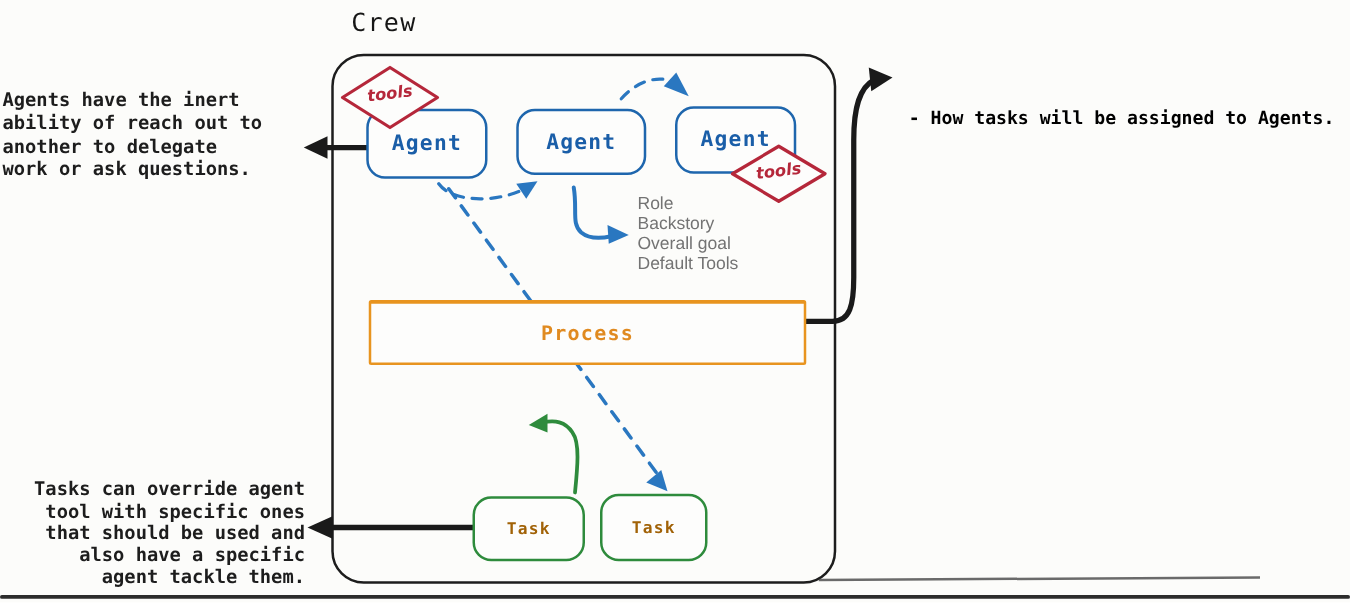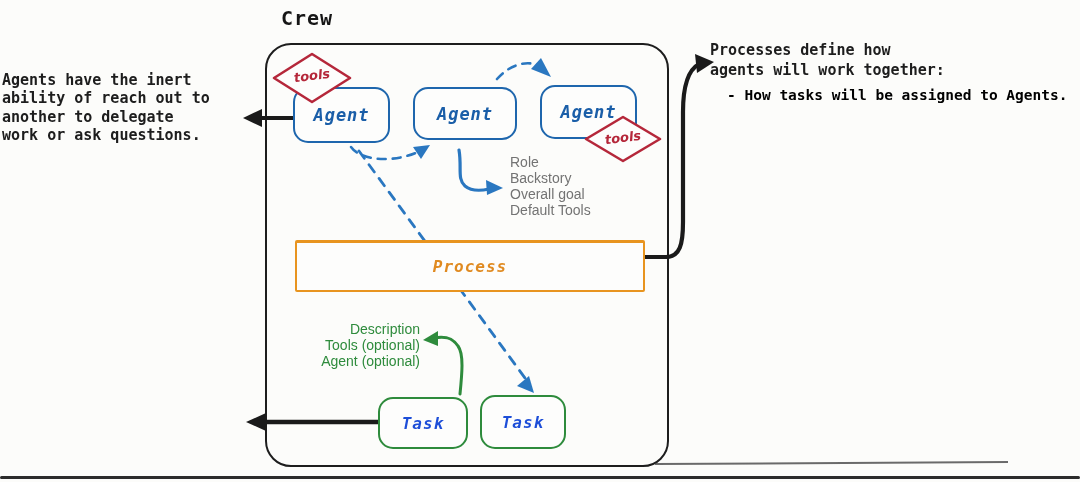--- a/index.html
+++ b/index.html
@@ -5,41 +5,41 @@
   html,body{margin:0;padding:0;background:#ffffff;}
   .canvas{
     position:relative;width:1080px;height:482px;overflow:hidden;
     background:#fcfcfa;
     font-family:"DejaVu Sans Mono", monospace;
   }
   .layer{position:absolute;left:0;top:0;width:1080px;height:482px;pointer-events:none;}.z2{z-index:2}.z4{z-index:4}
 
   .title{
     position:absolute;left:281px;top:6px;z-index:5;
-    font-size:20px;font-weight:700;color:#161616;letter-spacing:1px;
+    font-size:20px;font-weight:400;color:#161616;letter-spacing:1px;
   }
   .crew-box{
     position:absolute;left:265px;top:43px;width:400px;height:420px;z-index:1;
     border:2.6px solid #1d1d1d;border-radius:26px;background:transparent;
   }
   .node{
     position:absolute;display:flex;align-items:center;justify-content:center;
     background:#fdfdfc;box-sizing:border-box;z-index:3;
-    font-weight:700;letter-spacing:1px;font-style:italic;
+    font-weight:700;letter-spacing:1px;
   }
   .agent{border:2.6px solid #1e66ad;border-radius:15px;color:#1a5ea8;font-size:17px;}
   .agent1{left:293px;top:87px;width:97px;height:56px;}
   .agent2{left:413px;top:87px;width:104px;height:53px;}
   .agent3{left:540px;top:85px;width:97px;height:54px;}
   .process{
     left:295px;top:240px;width:350px;height:52px;
     border:2.6px solid #e8941f;border-radius:2px;color:#e08a20;font-size:16px;
     border-top-width:3px;
   }
-  .task{border:2.6px solid #2e8b3c;border-radius:15px;color:#1d4ed8;font-size:16px;}
+  .task{border:2.6px solid #2e8b3c;border-radius:15px;color:#a16207;font-size:13px;}
   .task1{left:378px;top:397px;width:90px;height:52px;}
   .task2{left:480px;top:395px;width:86px;height:54px;}
 
   .prelines{white-space:pre-line;}
   .note{
     position:absolute;z-index:5;color:#1d1d1d;font-weight:700;
     font-size:15px;line-height:18.4px;
   }
   .note-left-top{left:2px;top:71px;width:232px;text-align:left;}
   .note-left-bottom{left:0px;top:383px;width:244px;text-align:right;line-height:17.5px;}
@@ -145,30 +145,30 @@
     <polygon points="623,117 660,139 623,161 586,139" fill="#fdfdfc" stroke="#b5273a" stroke-width="2.6" stroke-linejoin="round"></polygon>
   </svg>
   <div class="tools-label tools1">tools</div>
   <div class="tools-label tools2">tools</div>
 
   <div class="note note-left-top prelines">Agents have the inert
 ability of reach out to
 another to delegate
 work or ask questions.</div>
 
+  <div class="note note-left-bottom prelines">Tasks can override agent
+tool with specific ones
+that should be used and
+also have a specific
+agent tackle them.</div>
 
-  <div class="note note-right-heading prelines">Processes define how
-agents will work together:</div>
   <div class="bullets">
     <div class="bullet">- How tasks will be assigned to Agents.</div>
   </div>
 
   <div class="attr-list agent-attrs prelines">Role
 Backstory
 Overall goal
 Default Tools</div>
 
-  <div class="attr-list task-attrs prelines">Description
-Tools (optional)
-Agent (optional)</div>
 
   <div class="bottom-frame"></div>
 </div>
 
 </body></html>

